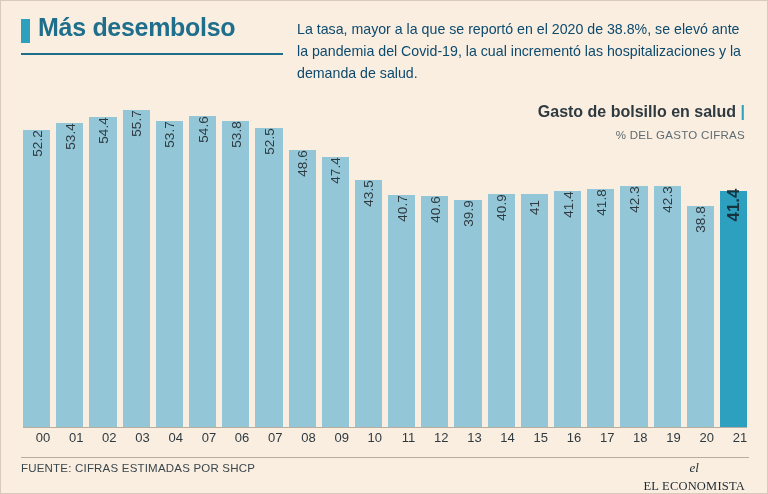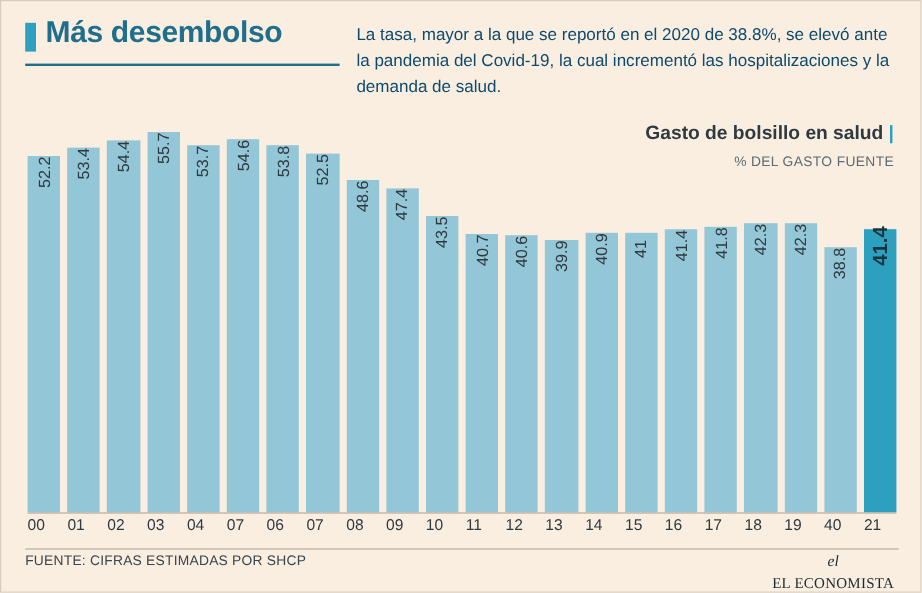--- a/index.html
+++ b/index.html
@@ -156,21 +156,21 @@
     position: absolute;
     left: 22px;
     top: 429px;
     width: 724px;
     height: 22px;
     display: flex;
     gap: 6px;
   }
   .axis .tick {
     flex: 1 1 0;
-    text-align: left;
+    text-align: right;
     font-size: 13px;
     color: #2f3a40;
   }
   .axis .tick.highlight {
     font-weight: normal;
   }
 
   
   .footer-rule {
     position: absolute;
@@ -222,21 +222,21 @@
       <div class="title">Más desembolso</div>
     </div>
     <div class="title-rule"></div>
     <div class="deck">La tasa, mayor a la que se reportó en el 2020 de 38.8%, se elevó ante la pandemia del Covid-19, la cual incrementó las hospitalizaciones y la demanda de salud.</div>
   </div>
 
   <div class="series-label">
     <span>Gasto de bolsillo en salud</span>
     <span class="bar-sep">|</span>
   </div>
-  <div class="unit-label">% DEL GASTO FUENTE</div>
+  <div class="unit-label">% DEL GASTO CIFRAS</div>
 
   <div class="chart">
     <div class="plot" id="plot">
         <div class="bar-col">
           <div class="bar" style="height: 297px;">
             <span class="val">52.2</span>
           </div>
         </div>
         <div class="bar-col">
           <div class="bar" style="height: 303.828px;">
@@ -361,21 +361,21 @@
       <div class="tick">10</div>
       <div class="tick">11</div>
       <div class="tick">12</div>
       <div class="tick">13</div>
       <div class="tick">14</div>
       <div class="tick">15</div>
       <div class="tick">16</div>
       <div class="tick">17</div>
       <div class="tick">18</div>
       <div class="tick">19</div>
-      <div class="tick">40</div>
+      <div class="tick">20</div>
       <div class="tick highlight">21</div>
     </div>
 
   <div class="footer-rule"></div>
   <div class="source">FUENTE: CIFRAS ESTIMADAS POR SHCP</div>
   <div class="brand">
     <span class="el">el</span>
     <span class="nm">EL ECONOMISTA</span>
   </div>
 

